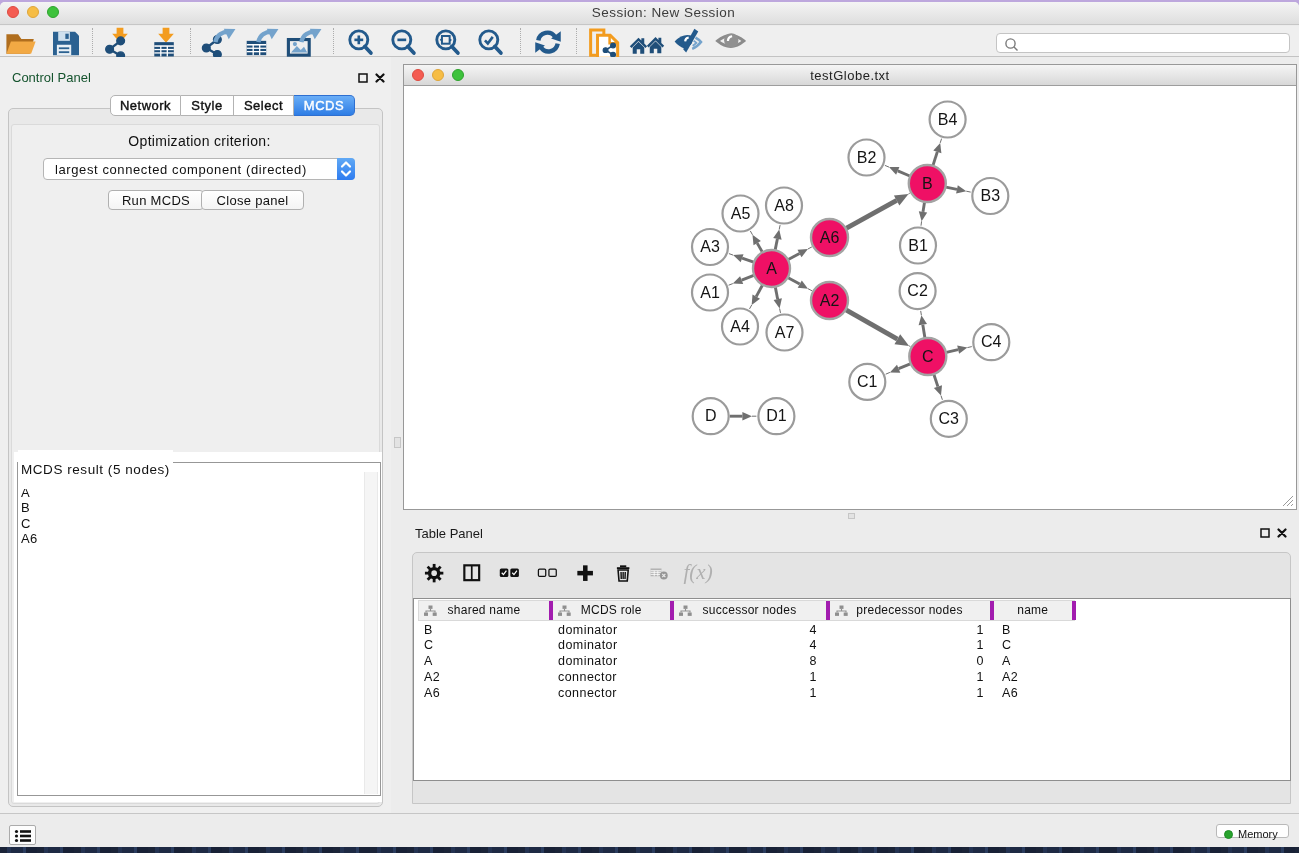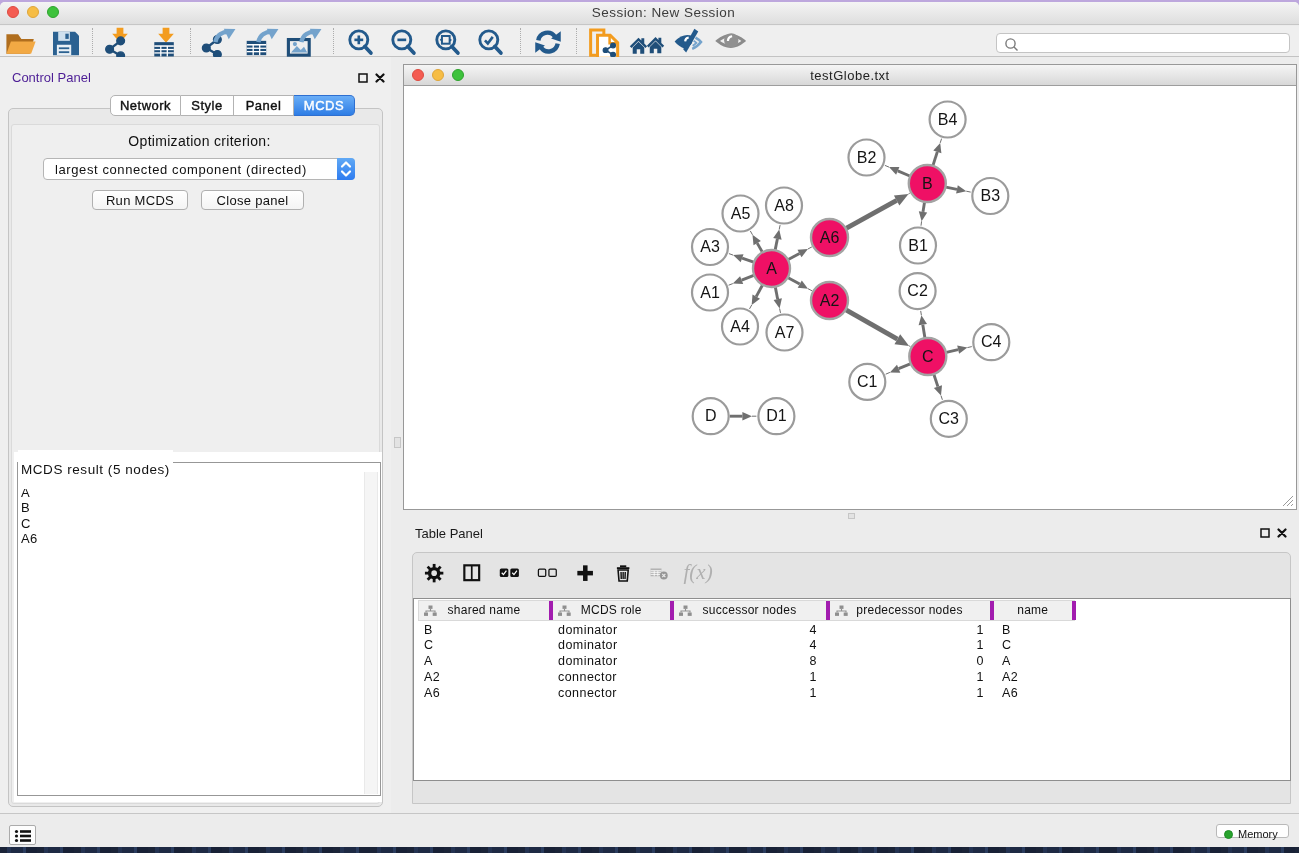--- a/index.html
+++ b/index.html
@@ -13,21 +13,21 @@
 #titlebar .title { position:absolute; left:0; right:0; top:3px; text-align:center; font-size:13.5px; letter-spacing:0.45px; color:#3c3c3c;padding-left:28px; }
 #toolbar { position:absolute; left:0; top:26px; width:1299px; height:31px; background:#efefef; border-bottom:1px solid #c3c3c3; }
 .tbsep { position:absolute; top:2px; height:26px; width:0; border-left:1px dotted #adadad; }
 #searchbox { position:absolute; left:996px; top:7px; width:294px; height:20px; background:#fff; border:1px solid #c4c4c4; border-radius:4px; }
 #statusbar { position:absolute; left:0; top:813px; width:1299px; height:33px; background:#ececec; border-top:1px solid #c6c6c6; }
 #listbtn { position:absolute; left:9px; top:11px; width:27px; height:20px; background:#fdfdfd; border:1px solid #ababab; border-radius:2px; }
 #membtn { position:absolute; left:1216px; top:10px; width:73px; height:14px; background:#fefefe; border:1px solid #b9b9b9; border-radius:3px; font-size:11px; color:#111; }
 #membtn .dot { position:absolute; left:7px; top:5px; width:9px; height:9px; border-radius:50%; background:#28a32d; border:1px solid #1e8c26; }
 #membtn .lbl { position:absolute; left:21px; top:3px; }
 #cpanel { position:absolute; left:0; top:57px; width:391px; height:756px; background:#efefef; }
-#cpanel .hdr { position:absolute; left:12px; top:13px; font-size:13px; color:#4c1d95; }
+#cpanel .hdr { position:absolute; left:12px; top:13px; font-size:13px; color:#14532d; }
 #cp-outer { position:absolute; left:8px; top:51px; width:375px; height:699px; background:#e9e9e9; border:1px solid #c4c4c4; border-radius:5px; }
 #cp-inner { position:absolute; left:2px; top:15px; width:369px; height:680px; background:#efefef; border:1px solid #dadada; border-radius:3px; }
 .tabrow { position:absolute; display:flex;padding-left:32px; }
 .tab { height:21px; background:#fff; border:1px solid #b3b3b3; border-left:none; font-size:13px; letter-spacing:0.5px; -webkit-text-stroke:0.4px; color:#111; text-align:center; line-height:20px; }
 .tab.first { border-left:1px solid #b3b3b3; border-radius:5px 0 0 5px; }
 .tab.last { border-radius:0 5px 5px 0; }
 .tab.sel { background:linear-gradient(#6aaef7,#2e7de5); color:#fff; border-color:#2e6fd0; }
 #optlabel { position:absolute; left:8px; top:76px; width:383px; text-align:center; font-size:14px; letter-spacing:0.3px; color:#111; }
 #dropdown { position:absolute; left:43px; top:101px; width:312px; height:22px; background:#fff; border:1px solid #b5b5b5; border-radius:4px; font-size:13px; color:#111; }
 #dropdown .txt { position:absolute; left:11px; top:3px; letter-spacing:0.6px; }
@@ -239,32 +239,32 @@
     </svg>
 <svg style="position:absolute;left:375px;top:16px" width="10" height="10">
       <path d="M1.5 1.5 L8.5 8.5 M8.5 1.5 L1.5 8.5" stroke="#111" stroke-width="2.2" stroke-linecap="round"></path>
     </svg>
 <div id="cp-outer">
       <div id="cp-inner"></div>
     </div>
 <div class="tabrow" style="left:78px;top:38px">
 <div class="tab first" style="width:71px">Network</div>
 <div class="tab" style="width:53px">Style</div>
-<div class="tab" style="width:60px">Panel</div>
+<div class="tab" style="width:60px">Select</div>
 <div class="tab sel last" style="width:61px">MCDS</div>
 </div>
 <div id="dropdown">
       <div class="txt">largest connected component (directed)</div>
 <div class="step"><svg width="18" height="22">
           <path d="M5 8.5 L9 4.5 L13 8.5" fill="none" stroke="#fff" stroke-width="2.2" stroke-linecap="round" stroke-linejoin="round"></path>
           <path d="M5 13.5 L9 17.5 L13 13.5" fill="none" stroke="#fff" stroke-width="2.2" stroke-linecap="round" stroke-linejoin="round"></path>
         </svg></div>
     </div>
 <div id="optlabel">Optimization criterion:</div>
-<div class="btn" style="left:92px;top:133px;width:96px">Run MCDS</div>
+<div class="btn" style="left:108px;top:133px;width:96px">Run MCDS</div>
 <div class="btn" style="left:201px;top:133px;width:103px">Close panel</div>
 <div id="resultpanel">
       <div id="fieldborder"></div>
       <div class="items">A2<br>A<br>B<br>C<br>A6</div>
       <div class="sb"></div>
       <div id="fieldlegend">MCDS result (5 nodes)</div>
     </div>
 </div>
 <div id="rightarea"></div>
 <div id="netwin">

